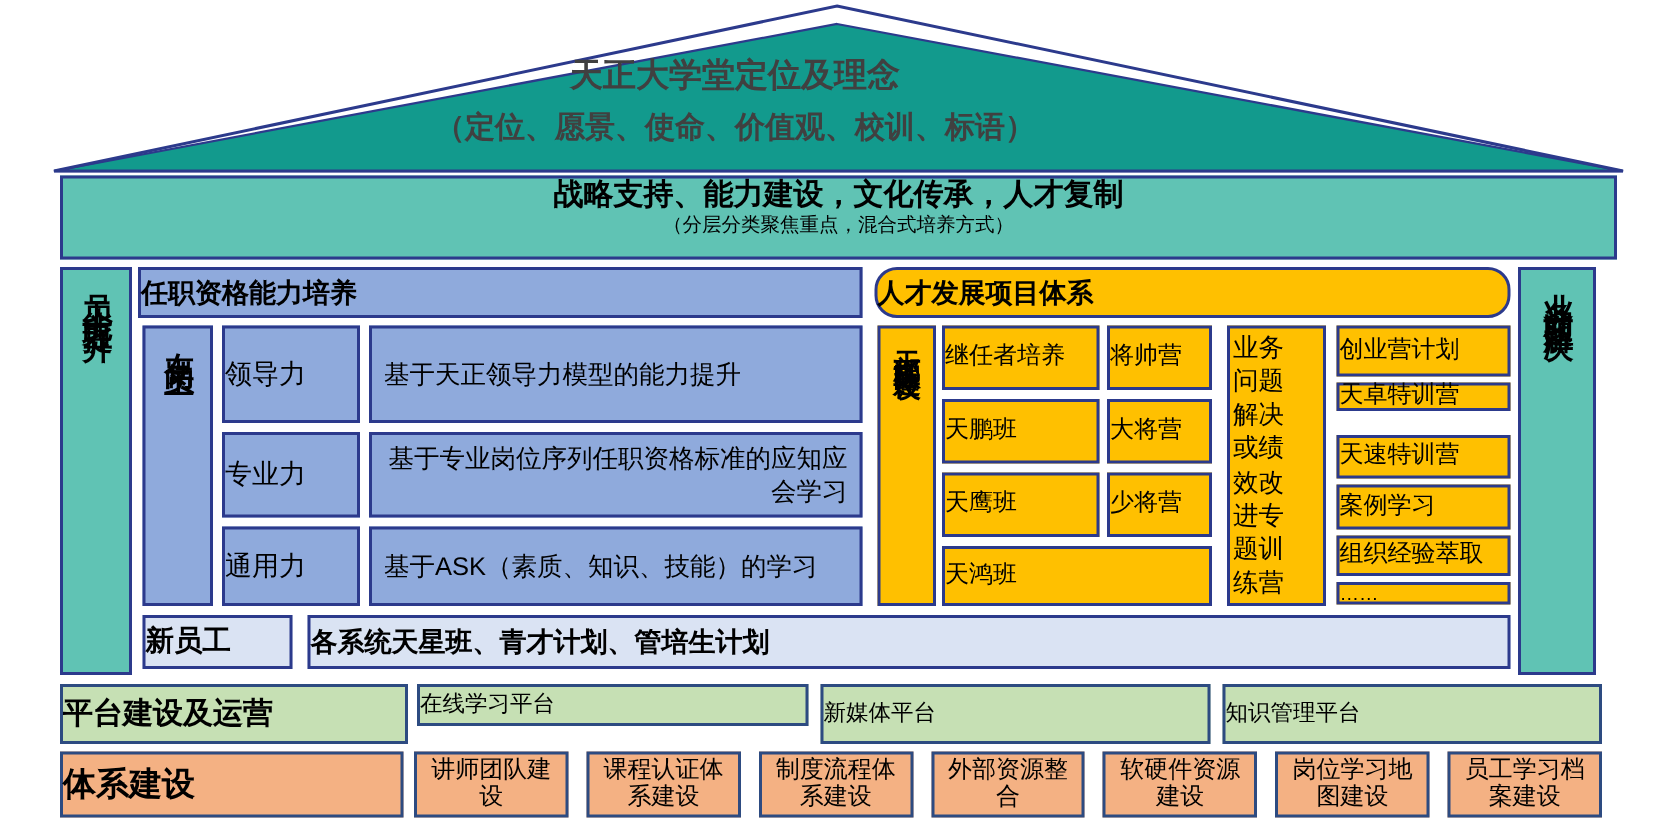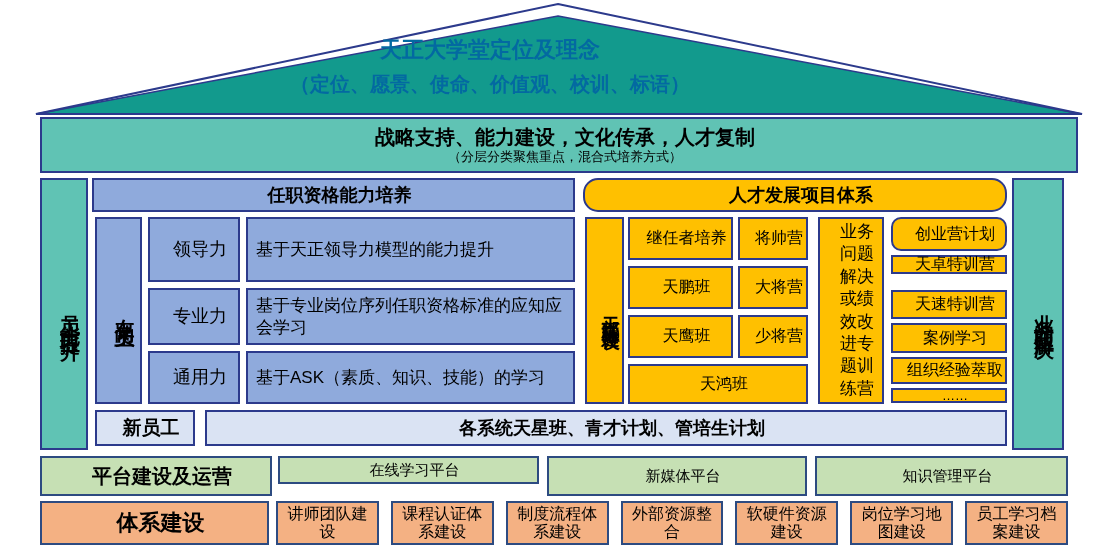--- a/index.html
+++ b/index.html
@@ -10,31 +10,31 @@
     --blue:#8faadc;
     --lblue:#dae3f3;
     --gold:#ffc000;
     --green:#c6e0b4;
     --salmon:#f4b183;
   }
   html,body{margin:0;padding:0;background:#ffffff;}
   body{font-family:"Liberation Sans","DejaVu Sans",sans-serif;color:#000;}
   #frame{position:relative;width:1114px;height:551px;background:#fff;overflow:hidden;}
   .box{position:absolute;box-sizing:border-box;border:2px solid var(--navy);
-       display:flex;align-items:center;justify-content:center;text-align:center;line-height:1.15;padding-left:12px;}
+       display:flex;align-items:center;text-align:center;line-height:1.15;}
   .teal{background:var(--teal);}
   .blue{background:var(--blue);}
   .lblue{background:var(--lblue);}
   .gold{background:var(--gold);}
   .green{background:var(--green);border-color:var(--navy2);}
   .salmon{background:var(--salmon);border-color:var(--navy2);}
   .vtext{writing-mode:vertical-rl;text-orientation:upright;letter-spacing:5px;font-weight:bold;}
   .hdr{font-weight:bold;font-size:18px;}
-  .desc{justify-content:flex-start;text-align:left;padding:16px 8px;font-size:17px;line-height:1.25;}
-  .roof-text{position:absolute;left:0;top:35px;width:980px;text-align:center;color:#0369a1;font-weight:bold;}
+  .desc{justify-content:flex-start;text-align:right;padding:16px 8px;font-size:17px;line-height:1.25;}
+  .roof-text{position:absolute;left:0;top:35px;width:980px;text-align:center;color:#404040;font-weight:bold;}
   .roof-text .l1{font-size:22px;}
   .roof-text .l2{font-size:20px;margin-top:6px;}
   .banner-l1{font-size:20px;font-weight:bold;}
   .banner-l2{font-size:13px;margin-top:1px;}
   .wrap2{width:38px;word-break:break-all;font-size:17px;line-height:1.32;text-align:center;}
   .small{font-size:16px;}
   .srow{position:absolute;left:276px;top:501px;width:792px;height:44px;display:flex;gap:12px;}
   .srow .sbox{position:relative;flex:1;box-sizing:border-box;border:2px solid var(--navy2);
        background:var(--salmon);display:flex;align-items:center;justify-content:center;
        text-align:center;font-size:16px;line-height:1.1;padding:16px 5px;}
@@ -86,21 +86,21 @@
   <div class="box gold small" style="left:628px;top:266px;width:105px;height:43px;">天鹏班</div>
   <div class="box gold small" style="left:738px;top:266px;width:70px;height:43px;">大将营</div>
   <div class="box gold small" style="left:628px;top:315px;width:105px;height:43px;">天鹰班</div>
   <div class="box gold small" style="left:738px;top:315px;width:70px;height:43px;">少将营</div>
   <div class="box gold small" style="left:628px;top:364px;width:180px;height:40px;">天鸿班</div>
 
   <div class="box gold" style="left:818px;top:217px;width:66px;height:187px;">
     <div class="wrap2">业务问题解决或绩效改进专题训练营</div>
   </div>
 
-  <div class="box gold small" style="left:891px;top:217px;width:116px;height:34px;border-radius:10px;">创业营计划</div>
+  <div class="box gold small" style="left:891px;top:217px;width:116px;height:34px;">创业营计划</div>
   <div class="box gold small" style="left:891px;top:255px;width:116px;height:19px;">天卓特训营</div>
   <div class="box gold small" style="left:891px;top:290px;width:116px;height:29px;">天速特训营</div>
   <div class="box gold small" style="left:891px;top:323px;width:116px;height:30px;">案例学习</div>
   <div class="box gold small" style="left:891px;top:357px;width:116px;height:27px;">组织经验萃取</div>
   <div class="box gold" style="left:891px;top:388px;width:116px;height:15px;font-size:13px;line-height:0.6;">……</div>
 
   <div class="box green" style="left:40px;top:456px;width:232px;height:40px;font-size:20px;font-weight:bold;">平台建设及运营</div>
   <div class="box green" style="left:278px;top:456px;width:261px;height:28px;font-size:15px;">在线学习平台</div>
   <div class="box green" style="left:547px;top:456px;width:260px;height:40px;font-size:15px;">新媒体平台</div>
   <div class="box green" style="left:815px;top:456px;width:253px;height:40px;font-size:15px;">知识管理平台</div>

